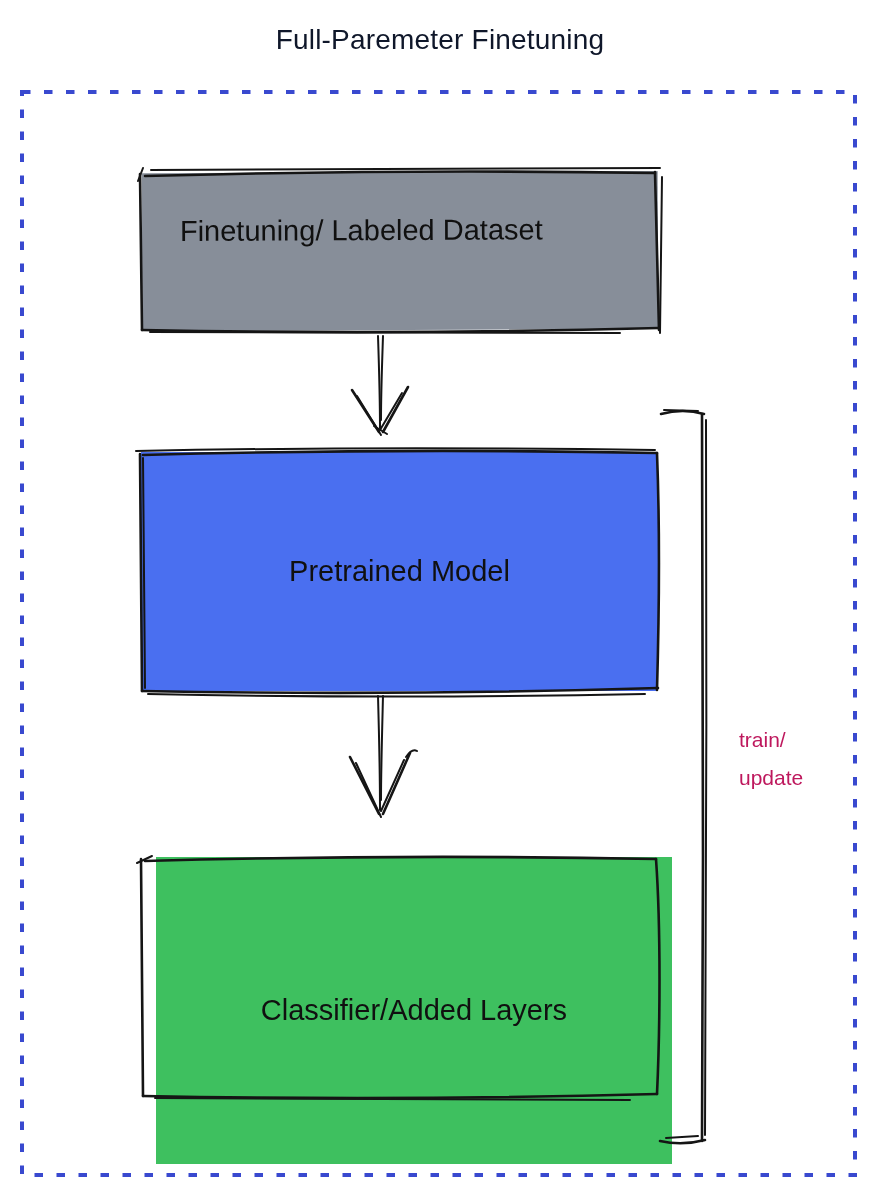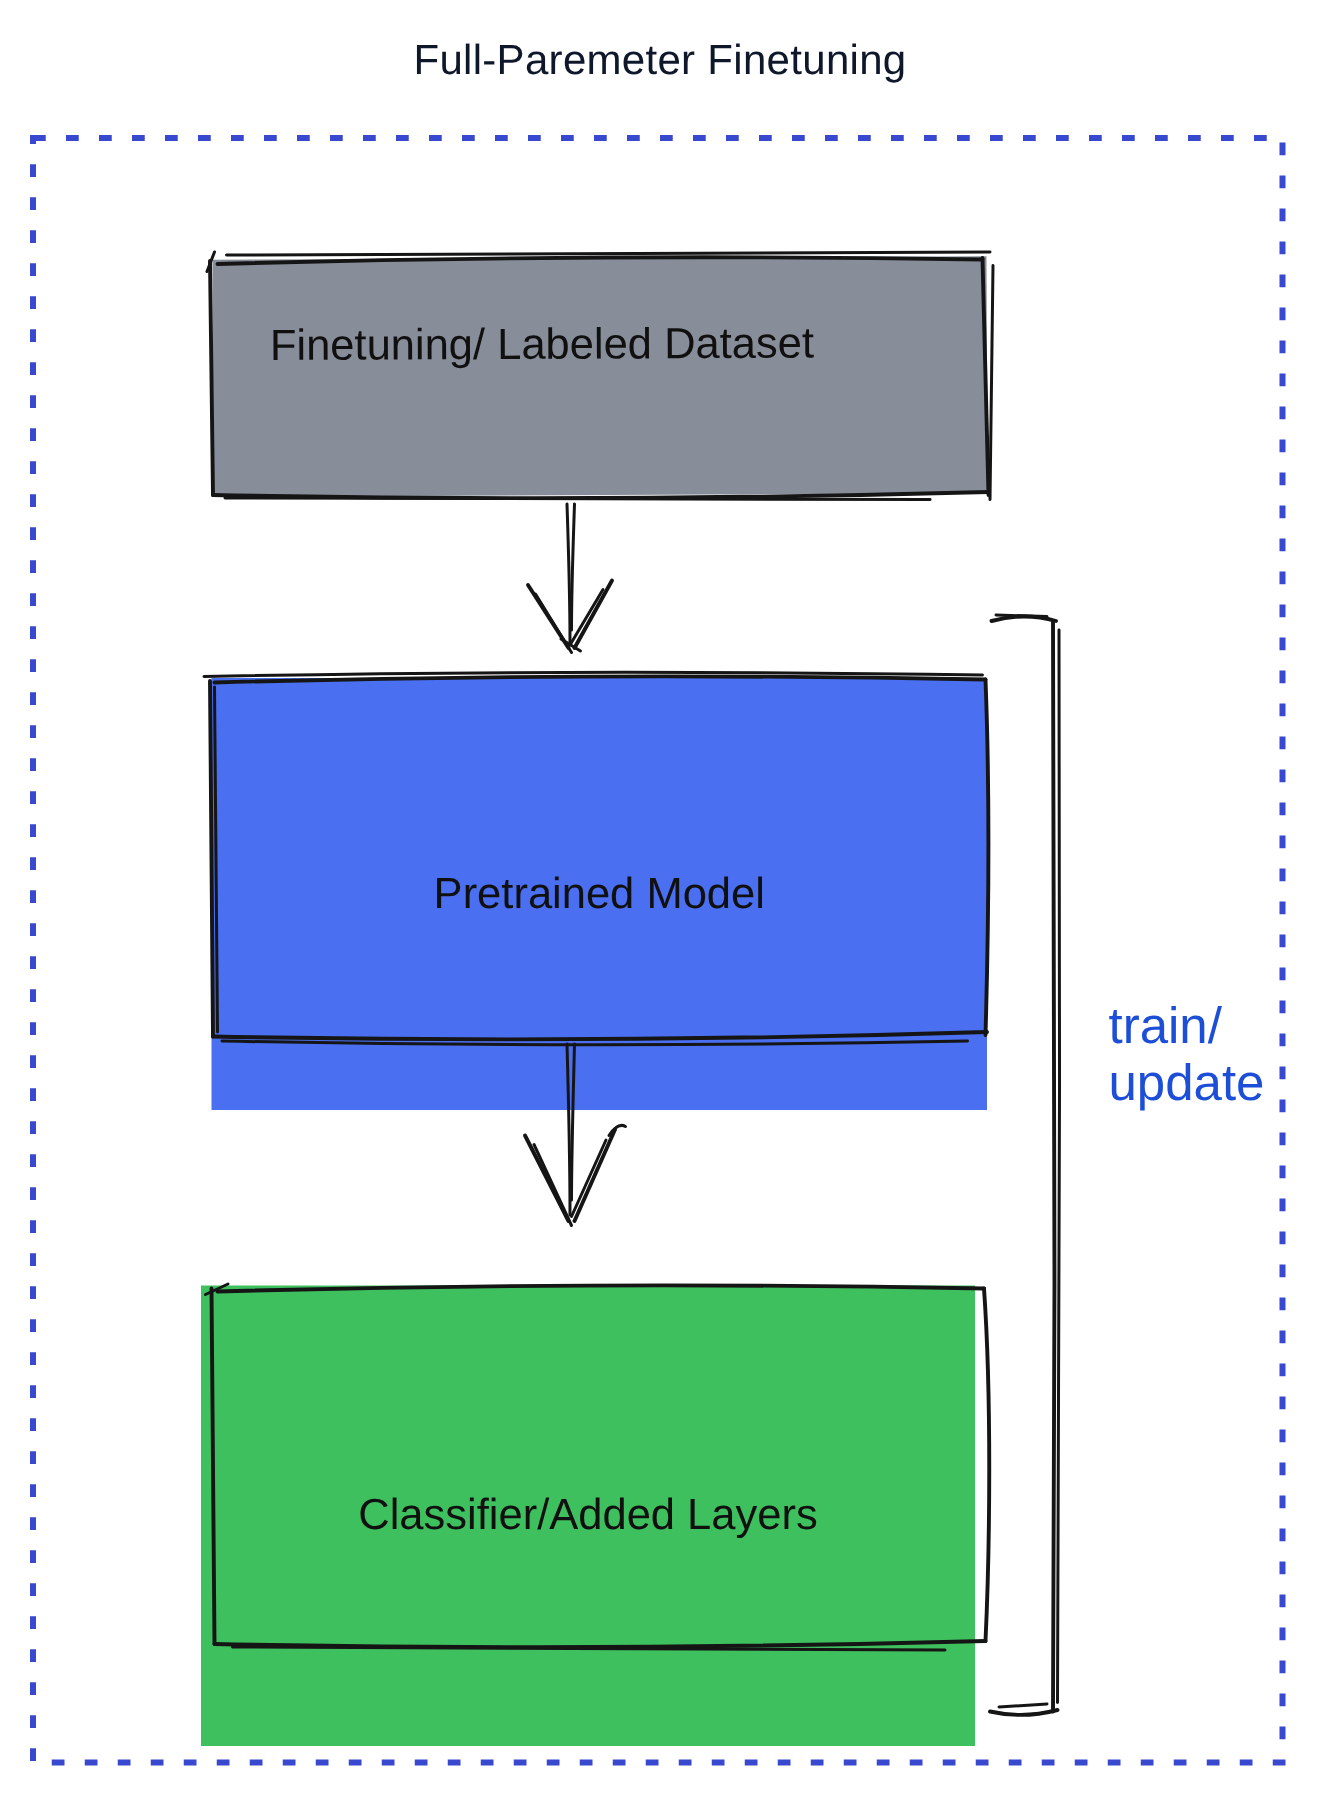--- a/index.html
+++ b/index.html
@@ -31,45 +31,45 @@
     z-index: 1;
   }
   .node-dataset {
     left: 142px; top: 172px; width: 516px; height: 158px;
     justify-content: flex-start;
     align-items: flex-start;
     padding: 42px 0 0 38px;
     transform: rotate(-0.25deg);
   }
   .node-pretrained {
-    left: 141px; top: 452px; width: 517px; height: 288px;
+    left: 141px; top: 452px; width: 517px; height: 239px;
     justify-content: center;
     align-items: center;
   }
   .node-classifier {
-    left: 134px; top: 857px; width: 516px; height: 307px;
+    left: 156px; top: 857px; width: 516px; height: 307px;
     justify-content: center;
     align-items: center;
   }
   .overlay {
     position: absolute;
     left: 0; top: 0;
     width: 880px; height: 1200px;
     z-index: 5;
     pointer-events: none;
   }
   .sketch { fill: none; stroke: #151515; stroke-width: 2.6; stroke-linecap: round; }
   .sketch-thin { fill: none; stroke: #151515; stroke-width: 2; stroke-linecap: round; }
   .annotation {
     position: absolute;
     left: 739px;
-    top: 665px;
-    font-size: 34px;
+    top: 721px;
+    font-size: 21px;
     line-height: 38px;
-    color: #1d4ed8;
+    color: #be185d;
     z-index: 2;
   }
 </style>
 </head>
 <body>
 
 <div class="canvas">
 
   <div class="title">Full-Paremeter Finetuning</div>
 

